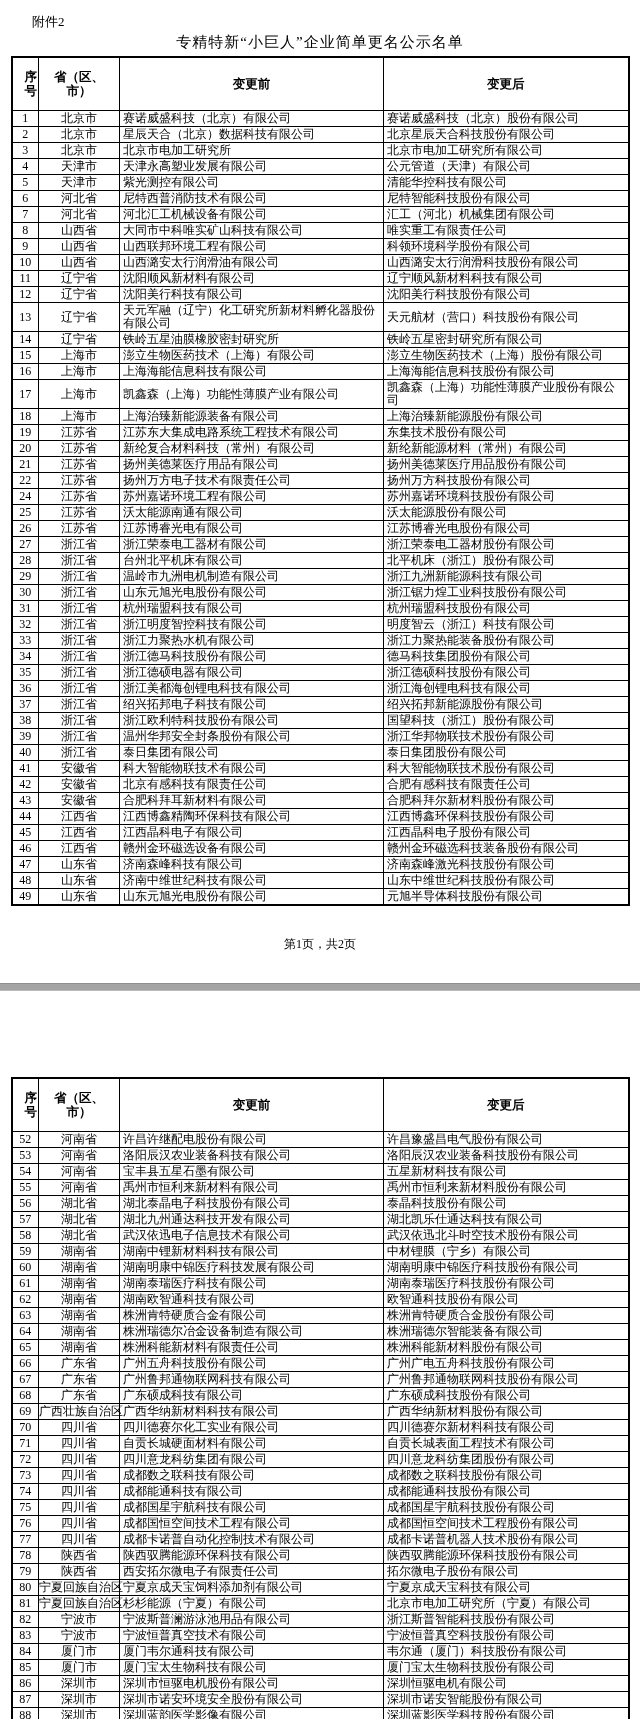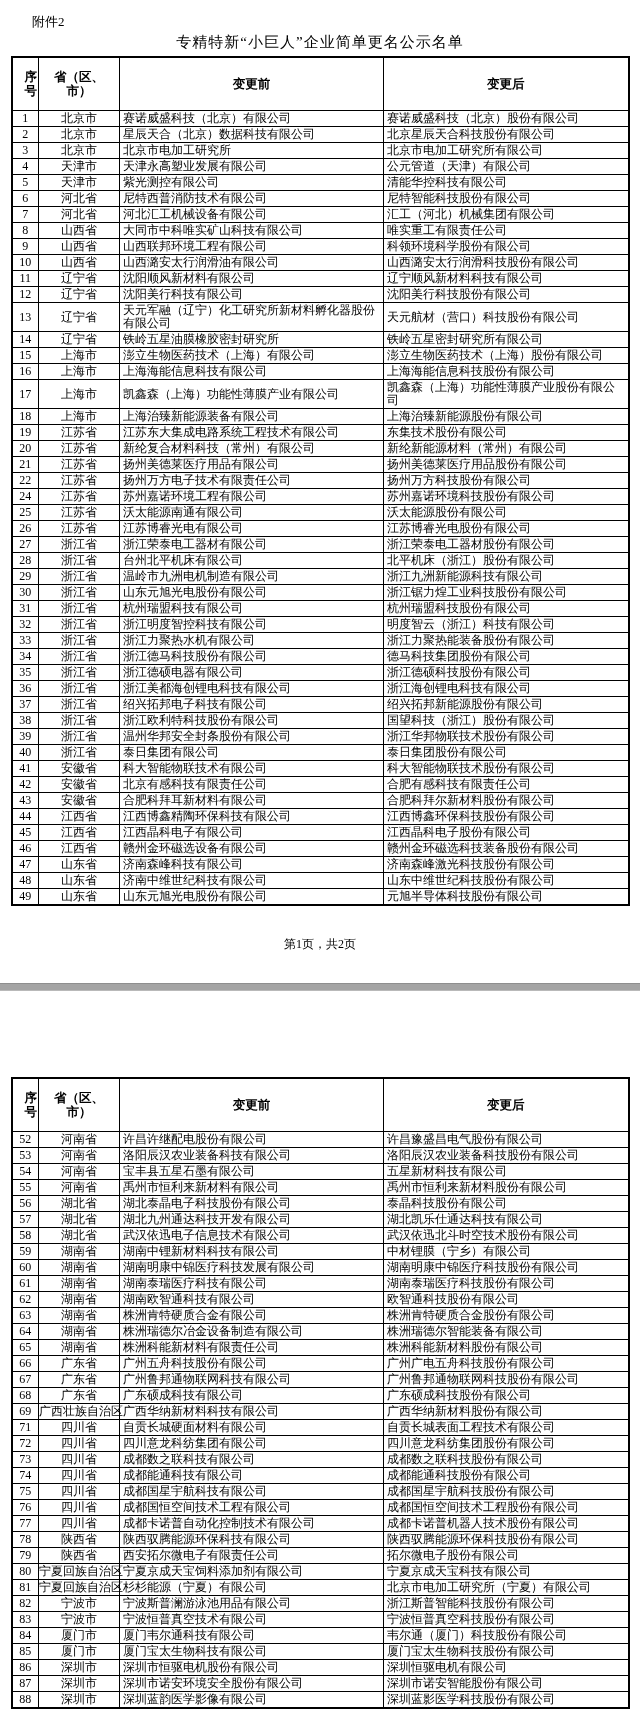--- a/index.html
+++ b/index.html
@@ -467,20 +467,26 @@
           <td class="c2">广东硕成科技有限公司</td>
           <td class="c3">广东硕成科技股份有限公司</td>
         </tr>
         <tr>
           <td class="c0">69</td>
           <td class="c1">广西壮族自治区</td>
           <td class="c2">广西华纳新材料科技有限公司</td>
           <td class="c3">广西华纳新材料股份有限公司</td>
         </tr>
         <tr>
+          <td class="c0">70</td>
+          <td class="c1">四川省</td>
+          <td class="c2">四川德赛尔化工实业有限公司</td>
+          <td class="c3">四川德赛尔新材料科技有限公司</td>
+        </tr>
+        <tr>
           <td class="c0">71</td>
           <td class="c1">四川省</td>
           <td class="c2">自贡长城硬面材料有限公司</td>
           <td class="c3">自贡长城表面工程技术有限公司</td>
         </tr>
         <tr>
           <td class="c0">72</td>
           <td class="c1">四川省</td>
           <td class="c2">四川意龙科纺集团有限公司</td>
           <td class="c3">四川意龙科纺集团股份有限公司</td>

